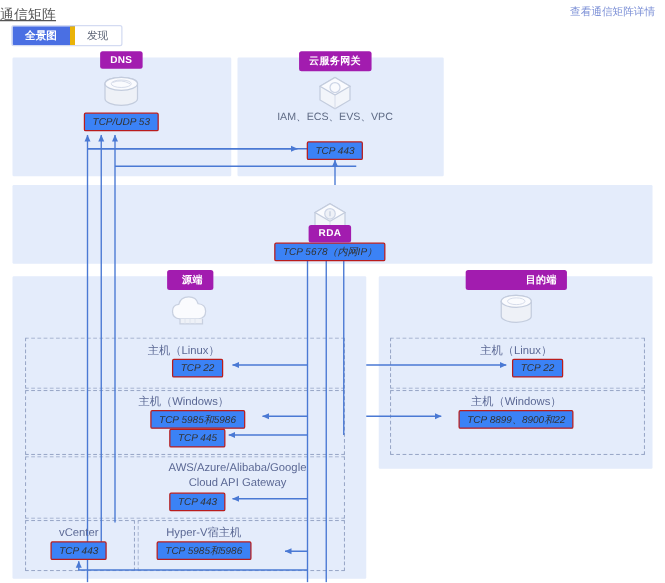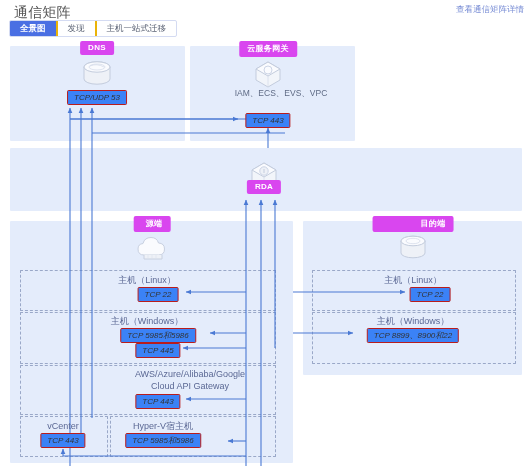--- a/index.html
+++ b/index.html
@@ -8,68 +8,67 @@
     background:#ffffff;
     font-family:"Liberation Sans","DejaVu Sans",sans-serif;
     font-size:9px;color:#333;
     overflow:hidden;
     position:relative;
   }
   .page{position:relative;width:532px;height:466px;}
 
   
   .hdr-title{
-    position:absolute;left:14px;top:4px;
-    font-size:14px;color:#555;letter-spacing:.2px;
+    position:absolute;left:0;top:4px;
+    font-size:11px;color:#555;letter-spacing:.2px;text-decoration:underline;
   }
   .hdr-link{
     position:absolute;right:8px;top:4px;
     font-size:8.5px;color:#7b8fd6;
     cursor:pointer;
     margin-left:17px;
   }
   .tabs{
     position:absolute;left:9px;top:20px;
     display:flex;align-items:stretch;height:15px;
     border:1px solid #d4dbf2;border-radius:2px;
     background:#fff;overflow:hidden;
   }
   .tab{
     display:flex;align-items:center;justify-content:center;
     padding:0 10px;font-size:8.5px;color:#5a6274;
-    border-right:2px solid #eab308;cursor:pointer;
+    border-right:4px solid #eab308;cursor:pointer;
     white-space:nowrap;
   }
   .tab:last-child{border-right:none;}
   .tab.active{background:#4a6fe3;color:#fff;font-weight:bold;}
 
   
   .panel{
     position:absolute;
     background:#e4ecfb;
     border-radius:1px;
   }
   .badge{
     position:absolute;
-    background:#d946ef;color:#fff;
+    background:#a21caf;color:#fff;
     font-size:8px;font-weight:bold;
     padding:2px 8px 2.5px;
     border-radius:2px;
     white-space:nowrap;
     transform:translateX(-50%);
     letter-spacing:.3px;
     z-index:6;
   }
   .node-label{
     position:absolute;
     font-size:8.5px;color:#5f6b85;
     white-space:nowrap;
     transform:translateX(-50%);
     text-align:center;
-    margin-left:13px;
   }
   .port{
     position:absolute;
     background:#3b82f6;
     border:1px solid #b91c1c;
     border-radius:1.5px;
     font-size:8px;color:#333;
     padding:1.5px 6px 2px;
     white-space:nowrap;
     transform:translateX(-50%);
@@ -105,21 +104,20 @@
 <body>
 
 <div class="page">
 
   <div class="hdr-title">通信矩阵</div>
   <div class="hdr-link">查看通信矩阵详情</div>
 
   <div class="tabs">
     <div class="tab active">全景图</div>
     <div class="tab">发现</div>
-    <div class="tab">主机一站式迁移</div>
   </div>
 
   <div class="panel" style="left:10px;top:46px;width:175px;height:95px;"></div>
   <div class="panel" style="left:190px;top:46px;width:165px;height:95px;"></div>
   <div class="panel" style="left:10px;top:148px;width:512px;height:63px;"></div>
   <div class="panel" style="left:10px;top:221px;width:283px;height:242px;"></div>
   <div class="panel" style="left:303px;top:221px;width:219px;height:154px;"></div>
 
   <svg class="wires" viewBox="0 0 532 466" width="532" height="466">
     <defs>
@@ -190,20 +188,21 @@
   <div class="badge" style="left:264px;top:145px;margin-top:35px;">RDA</div>
   <div class="ico" style="left:264px;top:160px;">
     <svg width="30" height="30" viewBox="0 0 30 30">
       <path d="M15,3 L27,10 L27,21 L15,28 L3,21 L3,10 z" fill="#f2f5fa" stroke="#c3ccdd" stroke-width="1"></path>
       <path d="M15,3 L27,10 L15,17 L3,10 z" fill="#fafbfe" stroke="#c3ccdd" stroke-width="1"></path>
       <path d="M15,17 L15,28" stroke="#d6dcea" stroke-width=".8" fill="none"></path>
       <circle cx="15" cy="11" r="4.2" fill="#eef1f7" stroke="#cdd5e6" stroke-width="1"></circle>
       <path d="M15,9 L15,13" stroke="#c3ccdd" stroke-width="1"></path>
     </svg>
   </div>
+  <div class="port" style="left:264px;top:194px;">TCP 5678（内网IP）</div>
 
   <div class="badge" style="left:152px;top:216px;padding-left:12px;">源端</div>
   <div class="ico" style="left:152px;top:233px;">
     <svg width="34" height="30" viewBox="0 0 34 30">
       <path d="M9,22 q-6,0 -6,-6 q0,-5 5,-5.5 q1.5,-6 8,-6 q6,0 7.5,5.5 q6,0.3 6,6 q0,6 -6,6 z" fill="#fafbfe" stroke="#c8d0e0" stroke-width="1"></path>
       <path d="M9,22 L9,26 L27,26 L27,22" fill="#eef1f7" stroke="#c8d0e0" stroke-width="1"></path>
       <path d="M13,22 L13,26 M17,22 L17,26 M21,22 L21,26" stroke="#dde2ee" stroke-width=".7"></path>
     </svg>
   </div>
 

